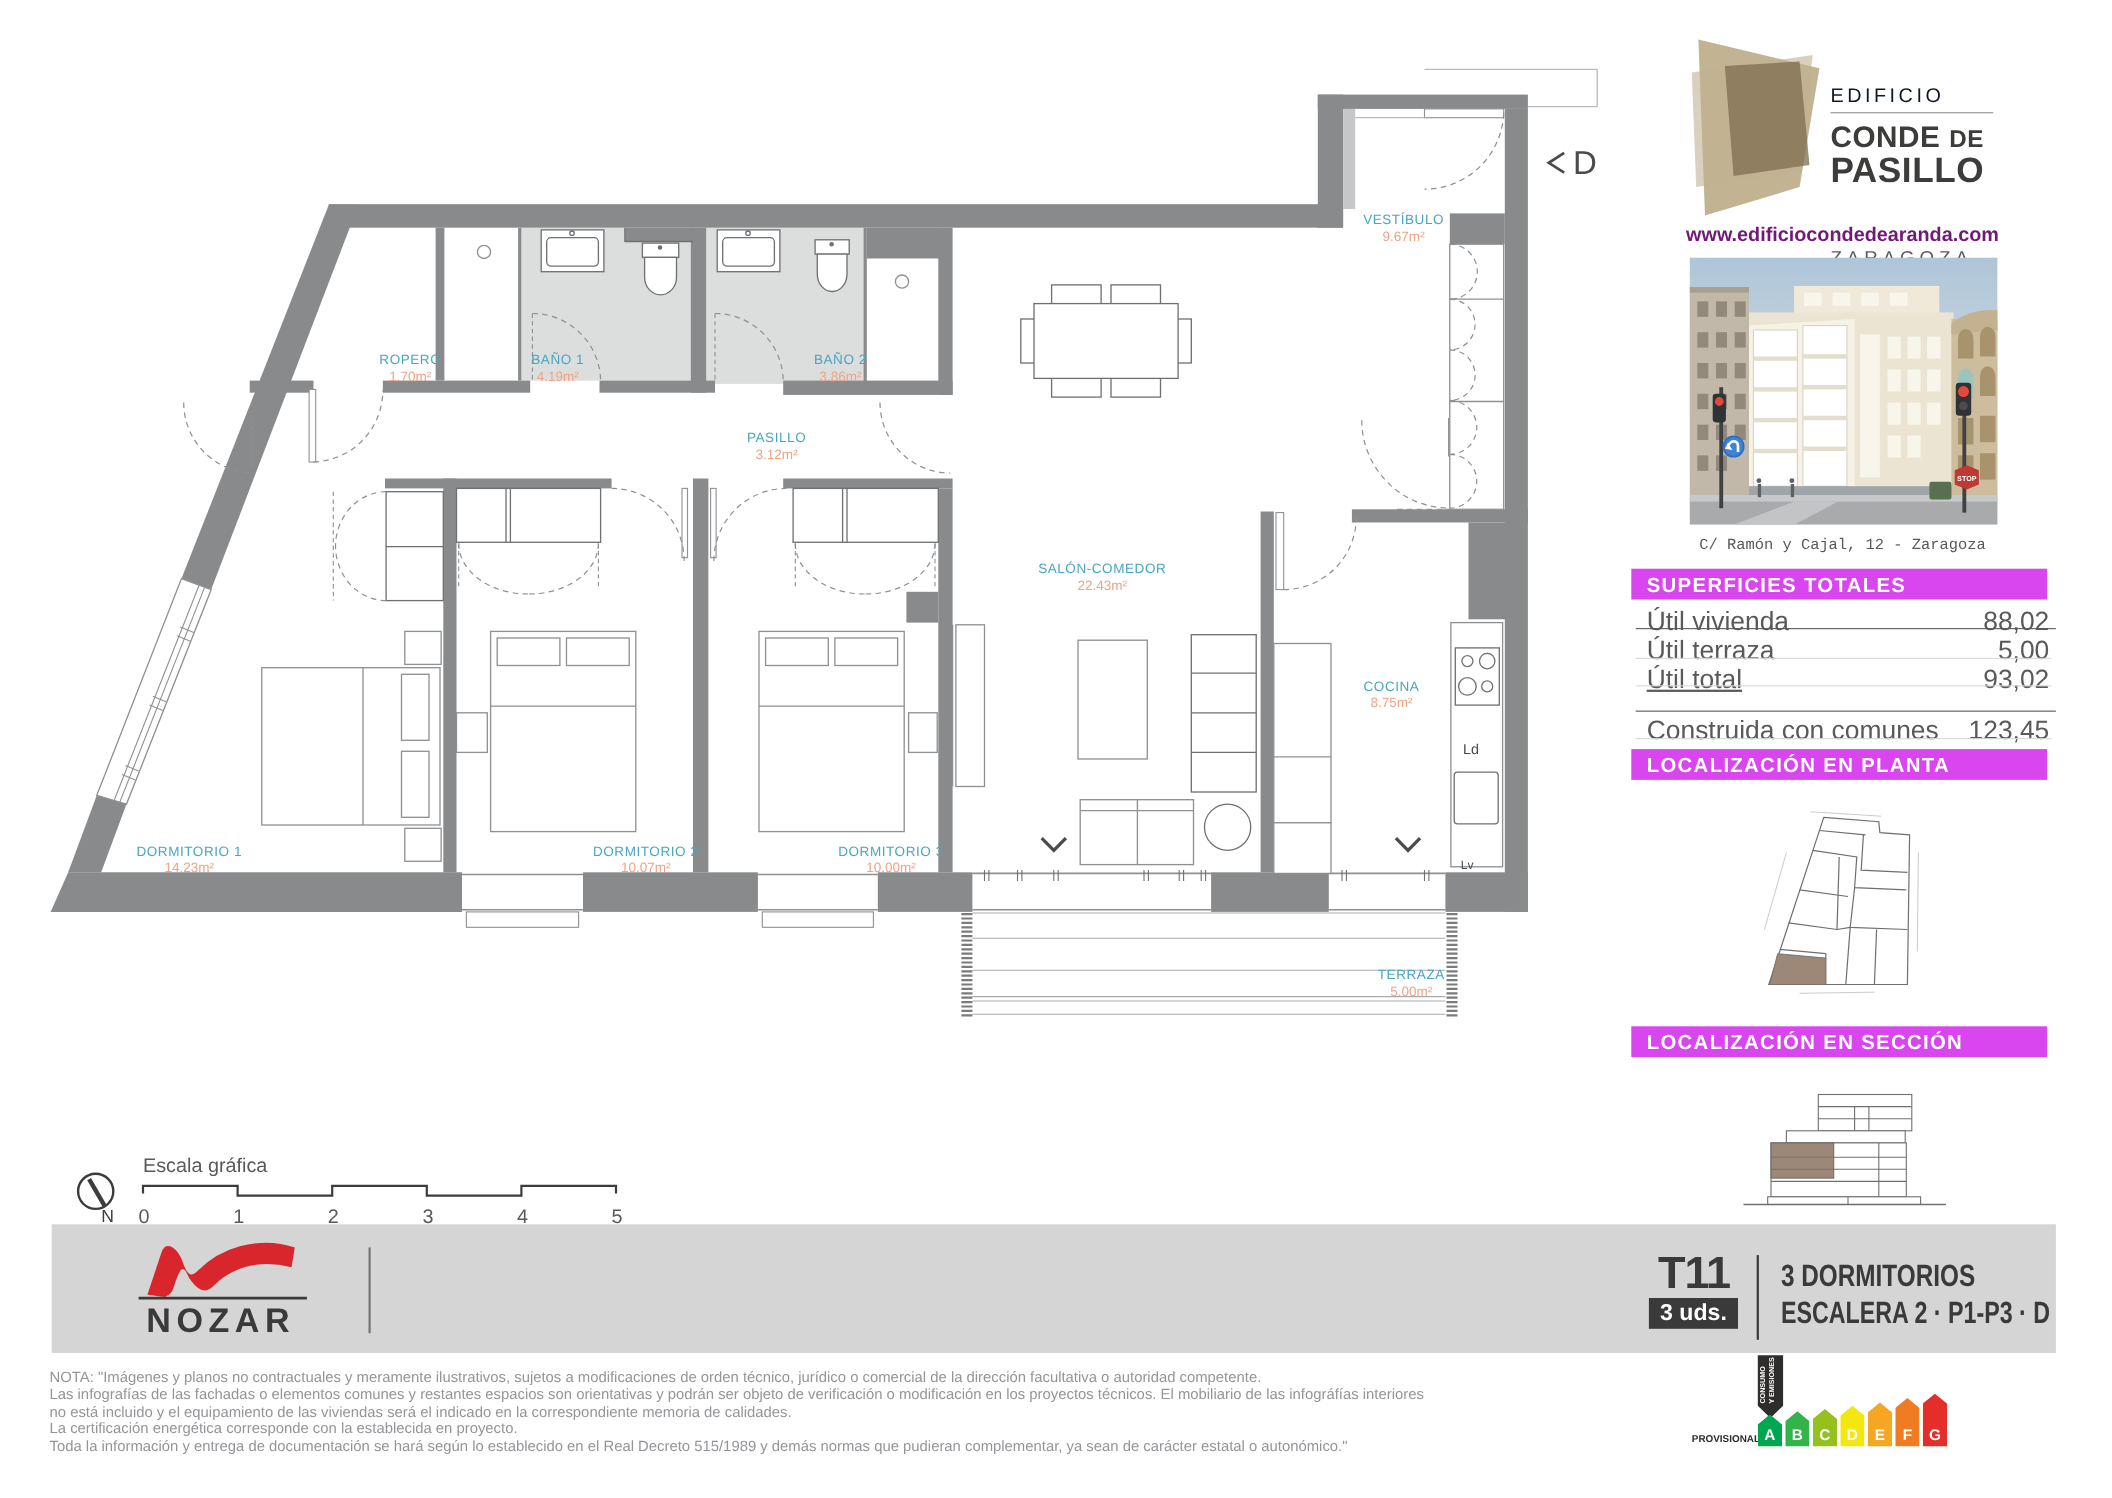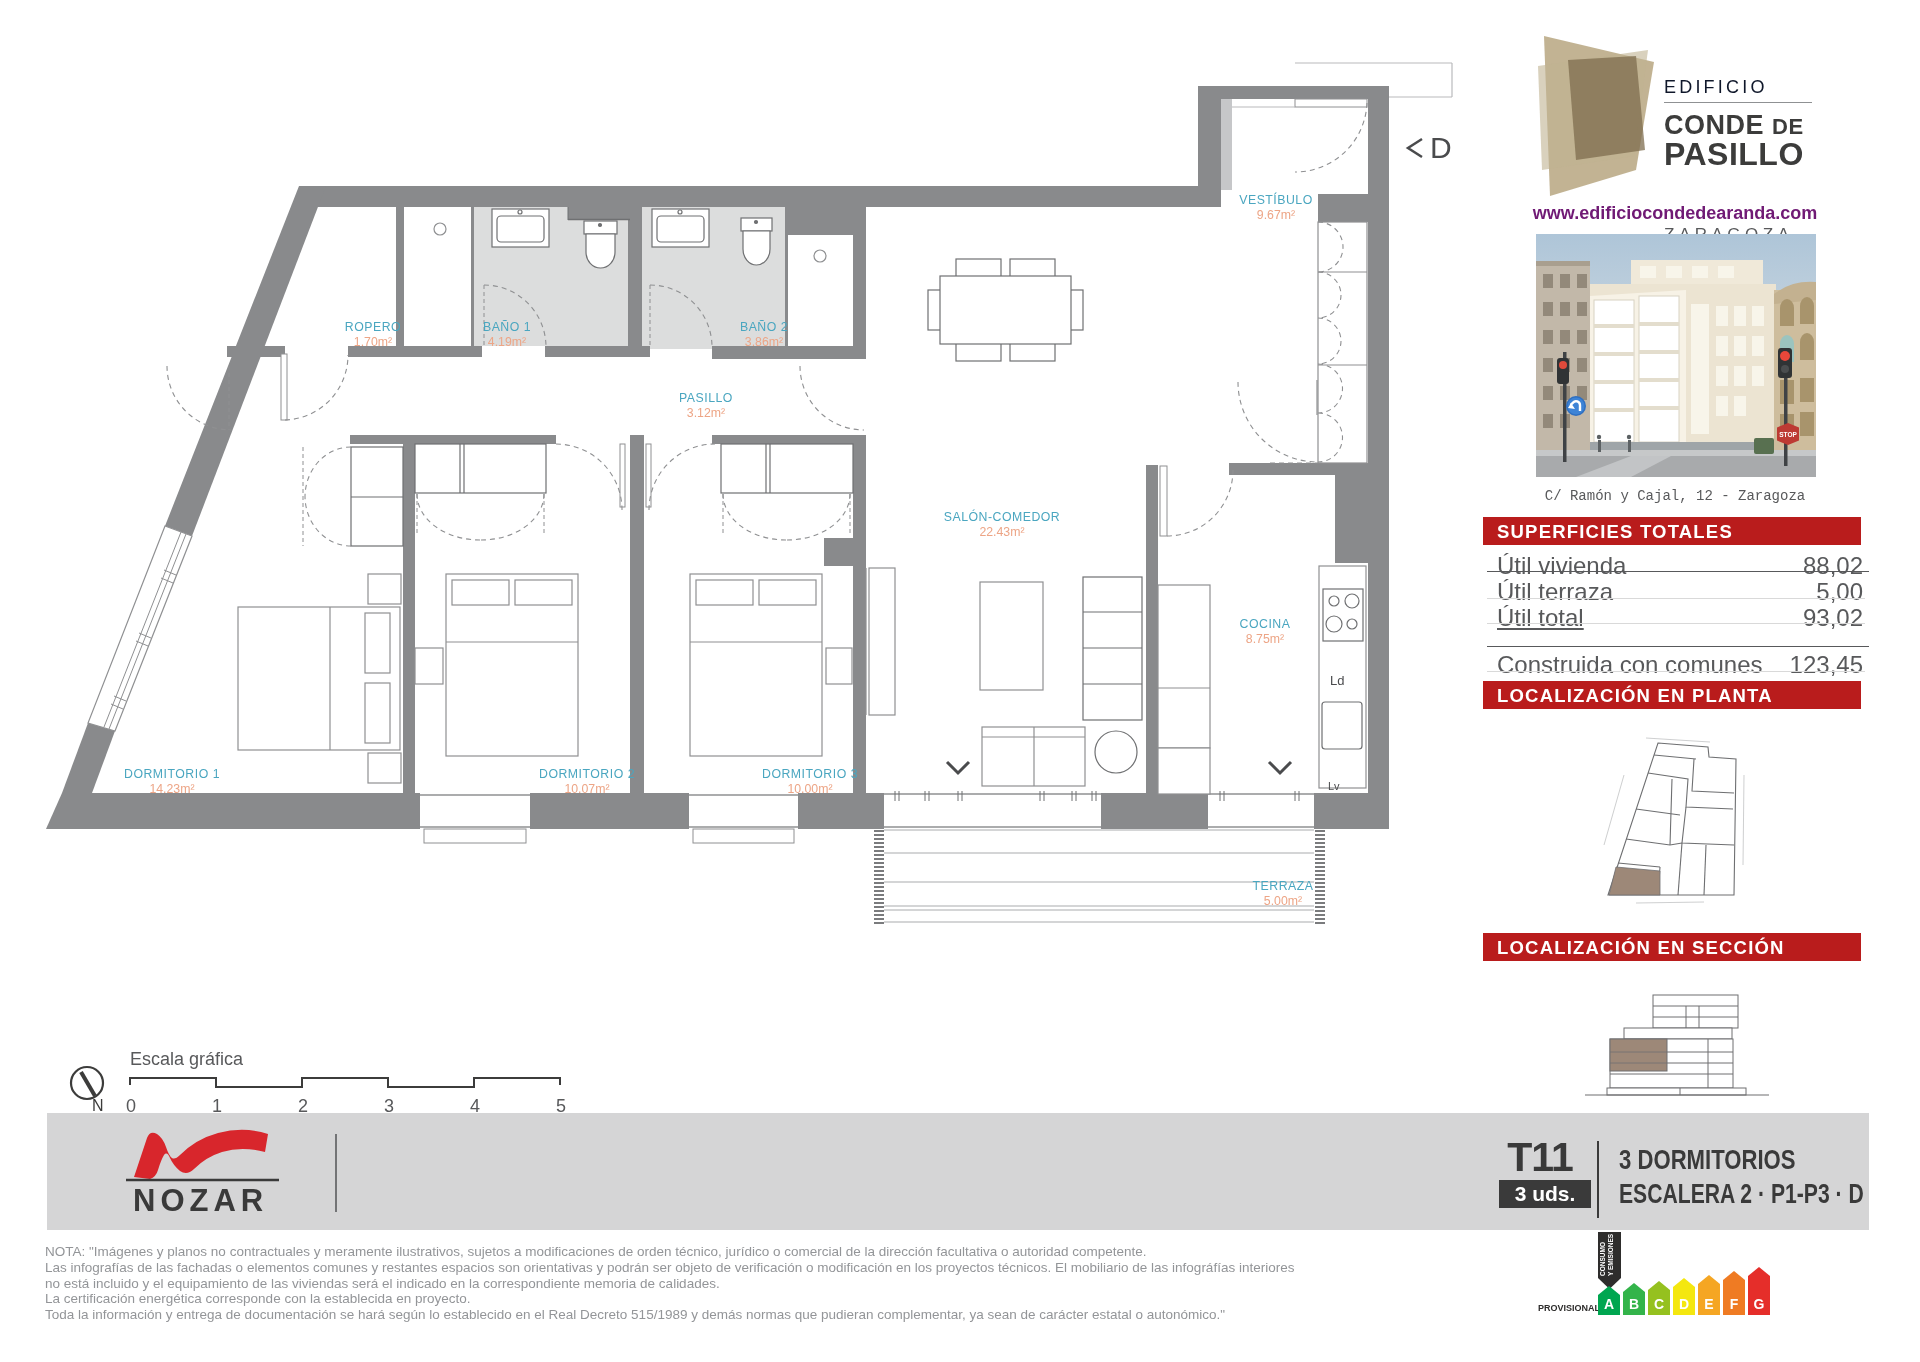--- a/index.html
+++ b/index.html
@@ -1,19 +1,19 @@
 <!DOCTYPE html>
 <html><head>
 <meta charset="utf-8">
 <style>
   html,body{margin:0;padding:0;background:#ffffff;
     font-family:"Liberation Sans",sans-serif;-webkit-font-smoothing:antialiased;}
   .abs{position:absolute;}
   #page{position:relative;width:1920px;height:1362px;overflow:hidden;background:#fff;}
-  .hdrbar{position:absolute;left:1483px;width:378px;height:28px;background:#b91c1c;
+  .hdrbar{position:absolute;left:1483px;width:378px;height:28px;background:#d946ef;
     color:#fff;font-weight:bold;font-size:18.5px;letter-spacing:1.2px;line-height:29px;padding-left:14px;box-sizing:border-box;}
   .trow{position:absolute;left:1483px;width:386px;font-size:24px;color:#58595b;padding-left:14px;box-sizing:border-box;}
   .trow .v{position:absolute;right:6px;}
 </style>
 </head>
 <body>
 <div id="page">
 
 <svg width="1460" height="1000" viewBox="0 0 1460 1000" xmlns="http://www.w3.org/2000/svg" style="position:absolute;left:0;top:0;">
 <g fill="none" stroke="none">
@@ -612,21 +612,21 @@
 <svg class="abs" style="left:120px;top:1125px;" width="170" height="95" viewBox="0 0 170 95">
 <path d="M14,52 L27,13 Q30,5 37,9 Q43,13 46,22 Q49,31 52,33 Q55,35 60,30 Q76,14 98,8 Q124,1 148,9 L145,27 Q122,21 102,27 Q86,32 74,44 Q67,51 60,46 Q53,40 50,33 Q47,26 44,30 Q41,35 38,45 Q36,52 30,54 Z" fill="#d8262c"></path>
 <line x1="6" y1="55" x2="159" y2="55" stroke="#3a3a3a" stroke-width="2.5"></line>
 <text x="13" y="86" font-size="31" font-weight="bold" fill="#3a3a3a" font-family="Liberation Sans" letter-spacing="5">NOZAR</text>
 </svg>
 
 <div class="abs" style="left:335px;top:1134px;width:2px;height:78px;background:#737476;"></div>
 
 <div class="abs" style="left:1499px;top:1134px;width:82px;text-align:center;font-size:41px;font-weight:bold;color:#3a3a3a;letter-spacing:-1px;">T11</div>
 
-<div class="abs" style="left:1499px;top:1180px;width:92px;height:28px;background:#3a3a3a;color:#fff;font-size:21px;font-weight:bold;text-align:center;line-height:27px;">3 uds.</div>
+<div class="abs" style="left:1499px;top:1180px;width:81px;height:28px;background:#3a3a3a;color:#fff;font-size:21px;font-weight:bold;text-align:center;line-height:27px;">3 uds.</div>
 
 <div class="abs" style="left:1597px;top:1141px;width:2px;height:77px;background:#3a3a3a;"></div>
 
 <div class="abs" style="left:1619px;top:1144px;font-size:28px;font-weight:bold;color:#3a3a3a;white-space:nowrap;transform:scaleX(0.79);transform-origin:0 0;">3 DORMITORIOS</div>
 
 <div class="abs" style="left:1619px;top:1178px;font-size:28px;font-weight:bold;color:#3a3a3a;white-space:nowrap;transform:scaleX(0.755);transform-origin:0 0;">ESCALERA 2 · P1-P3 · D</div>
 
 <svg class="abs" style="left:1530px;top:1230px;" width="260" height="92" viewBox="0 0 260 92">
 
 <g>

